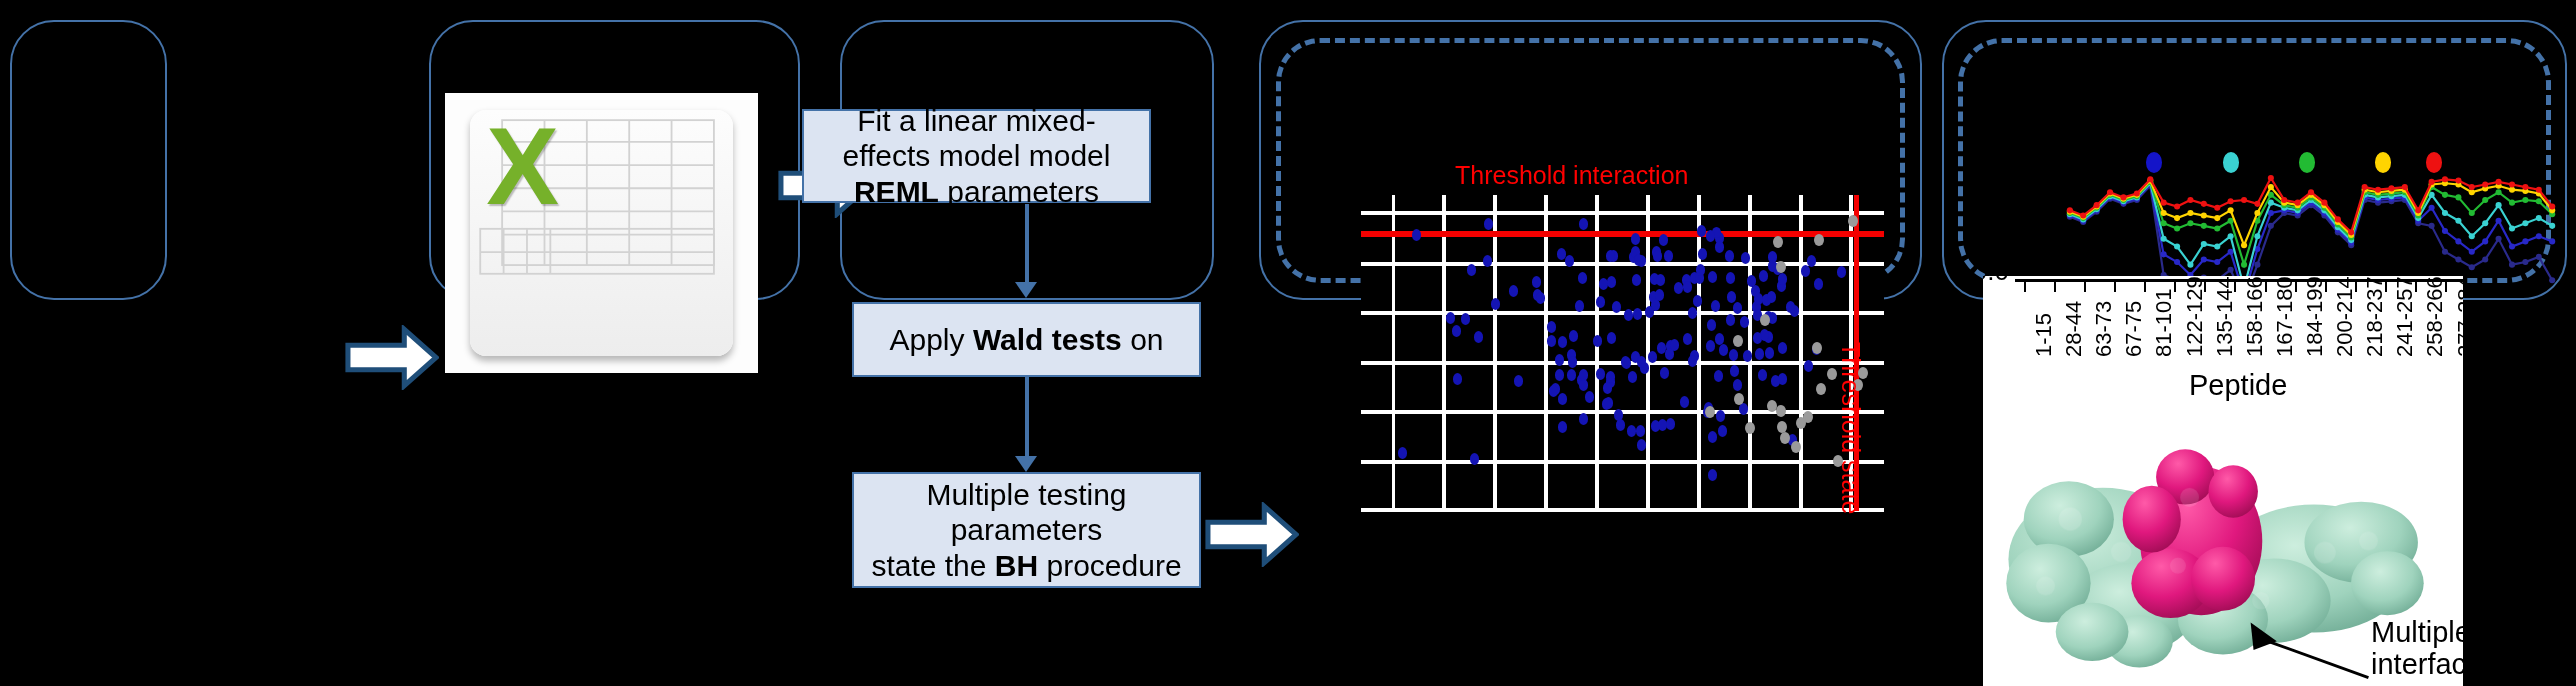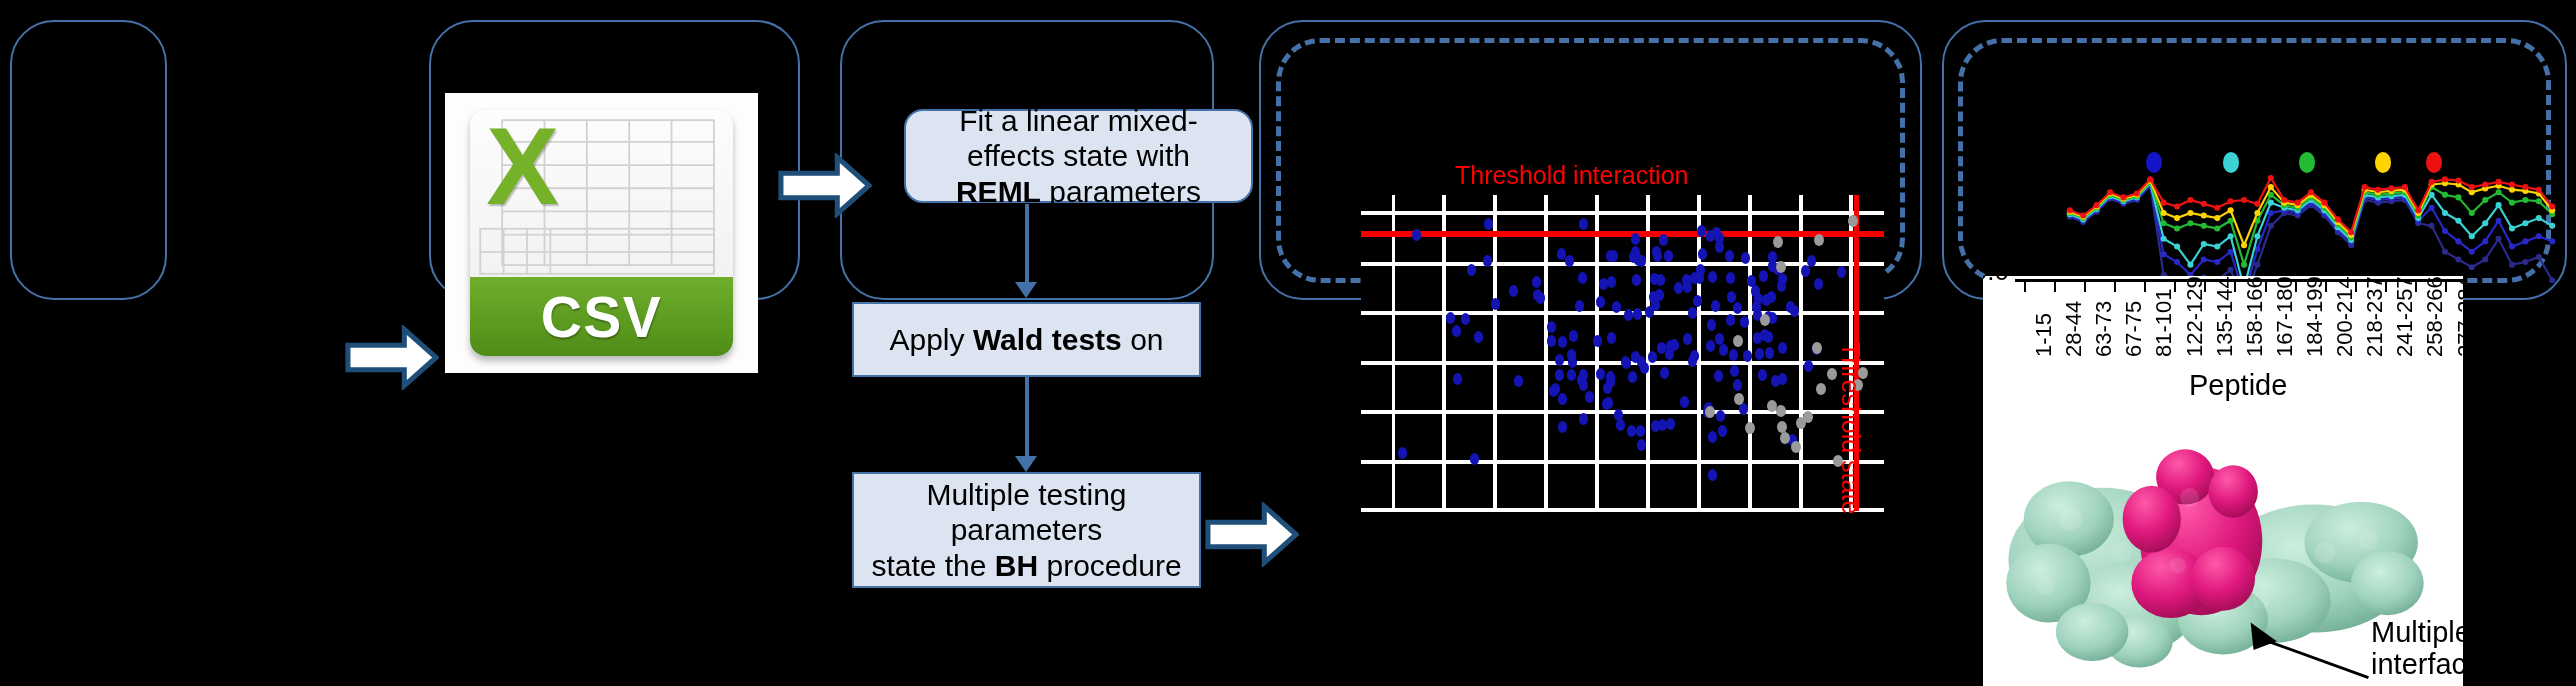--- a/index.html
+++ b/index.html
@@ -115,30 +115,27 @@
         <line x1="218" y1="14" x2="218" y2="214"></line>
         <line x1="276" y1="14" x2="276" y2="214"></line>
         <rect x="14" y="164" width="320" height="62"></rect>
         <line x1="14" y1="196" x2="334" y2="196"></line>
         <line x1="46" y1="164" x2="46" y2="226"></line>
         <line x1="78" y1="164" x2="78" y2="226"></line>
         <line x1="110" y1="164" x2="110" y2="226"></line>
       </g>
     </svg>
     <div class="csv-x">X</div>
-    <div class="csv-band">
-      <span>CSV</span>
-    </div>
   </div>
 </div>
 
-<div class="procbox" style="left:904px;top:109px;width:349px;height:94px;border-radius:19px;">
+<div class="procbox" style="left:802px;top:109px;width:349px;height:94px;">
   <div>
     <span>Fit a linear mixed-</span><br>
-    <span>effects state with</span><br>
+    <span>effects model model</span><br>
     <b>REML</b><span> parameters</span>
   </div>
 </div>
 <div class="vconn" style="left:1025px;top:204px;height:79px;"></div>
 <div class="vconn-head" style="left:1015px;top:282px;"></div>
 
 <div class="procbox" style="left:852px;top:302px;width:349px;height:75px;">
   <div>
     <span>Apply </span><b>Wald tests</b><span> on</span><br>
   </div>

